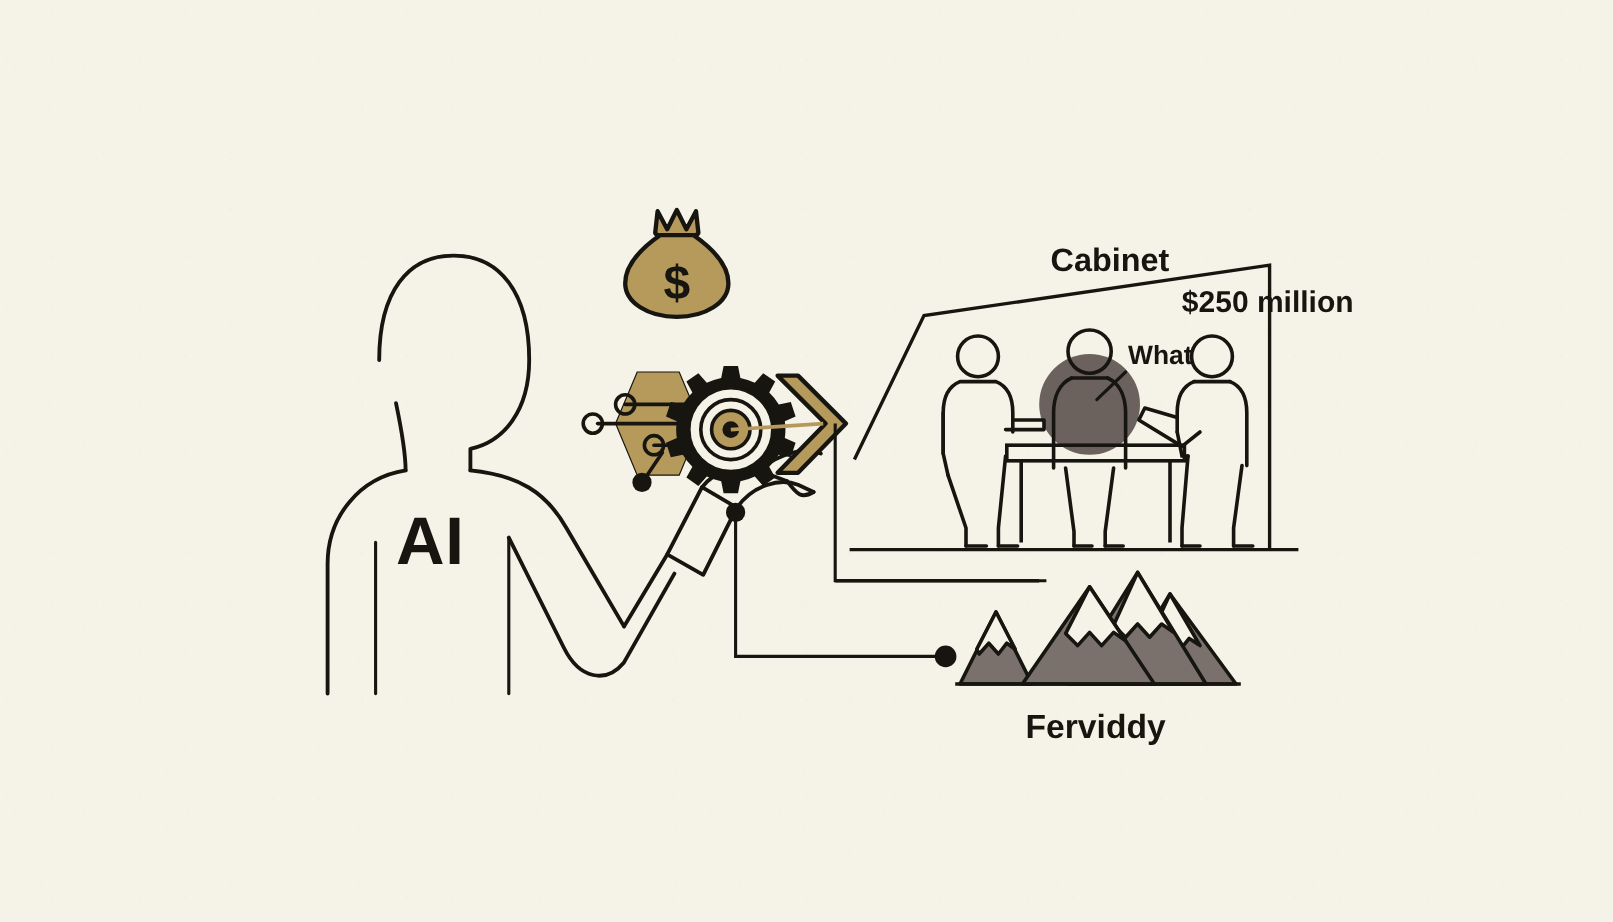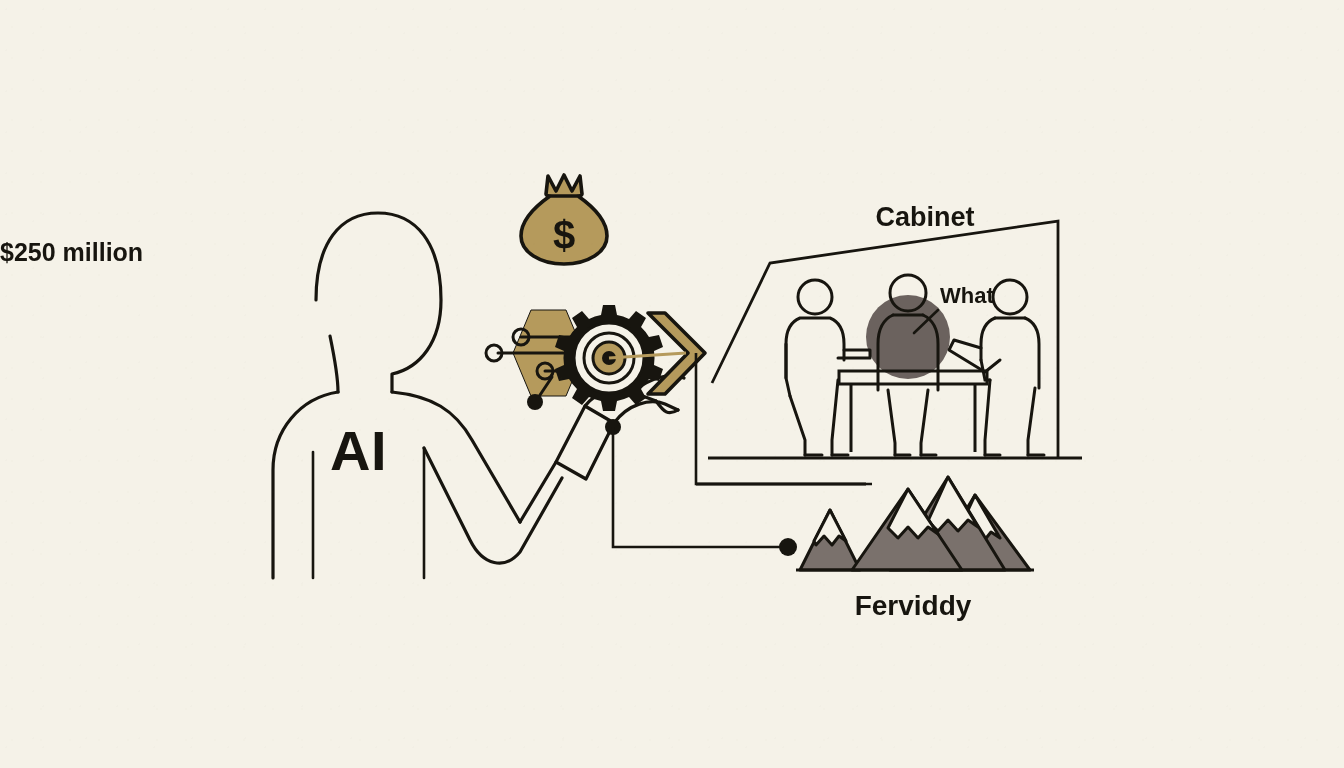--- a/index.html
+++ b/index.html
@@ -216,18 +216,18 @@
       <path class="rock-fill" stroke-width="3" stroke-linejoin="round" d="M852 570 L908 489 L962 570 Z"></path>
       <path class="snow-fill" stroke-width="3" stroke-linejoin="round" d="M908 489 L938 534 L928 527 L918 538 L908 527 L898 538 L888 528 Z"></path>
 
       <path class="ink" stroke-width="3" d="M796 570 L1034 570"></path>
     </g>
 
     <text class="label-text" x="913" y="615" font-size="28" text-anchor="middle">Ferviddy</text>
 
   </svg>
 
-  <div style="position:absolute; left:0; top:238px; width:1128px; text-align:left;
+  <div style="position:absolute; left:0; top:238px; width:1128px; text-align:right;
               font-size:25px; font-weight:bold; color:#17150F;
               font-family:'Liberation Sans', sans-serif;">$250 million</div>
 
   <div class="grain"></div>
 </div>
 
 </body></html>

